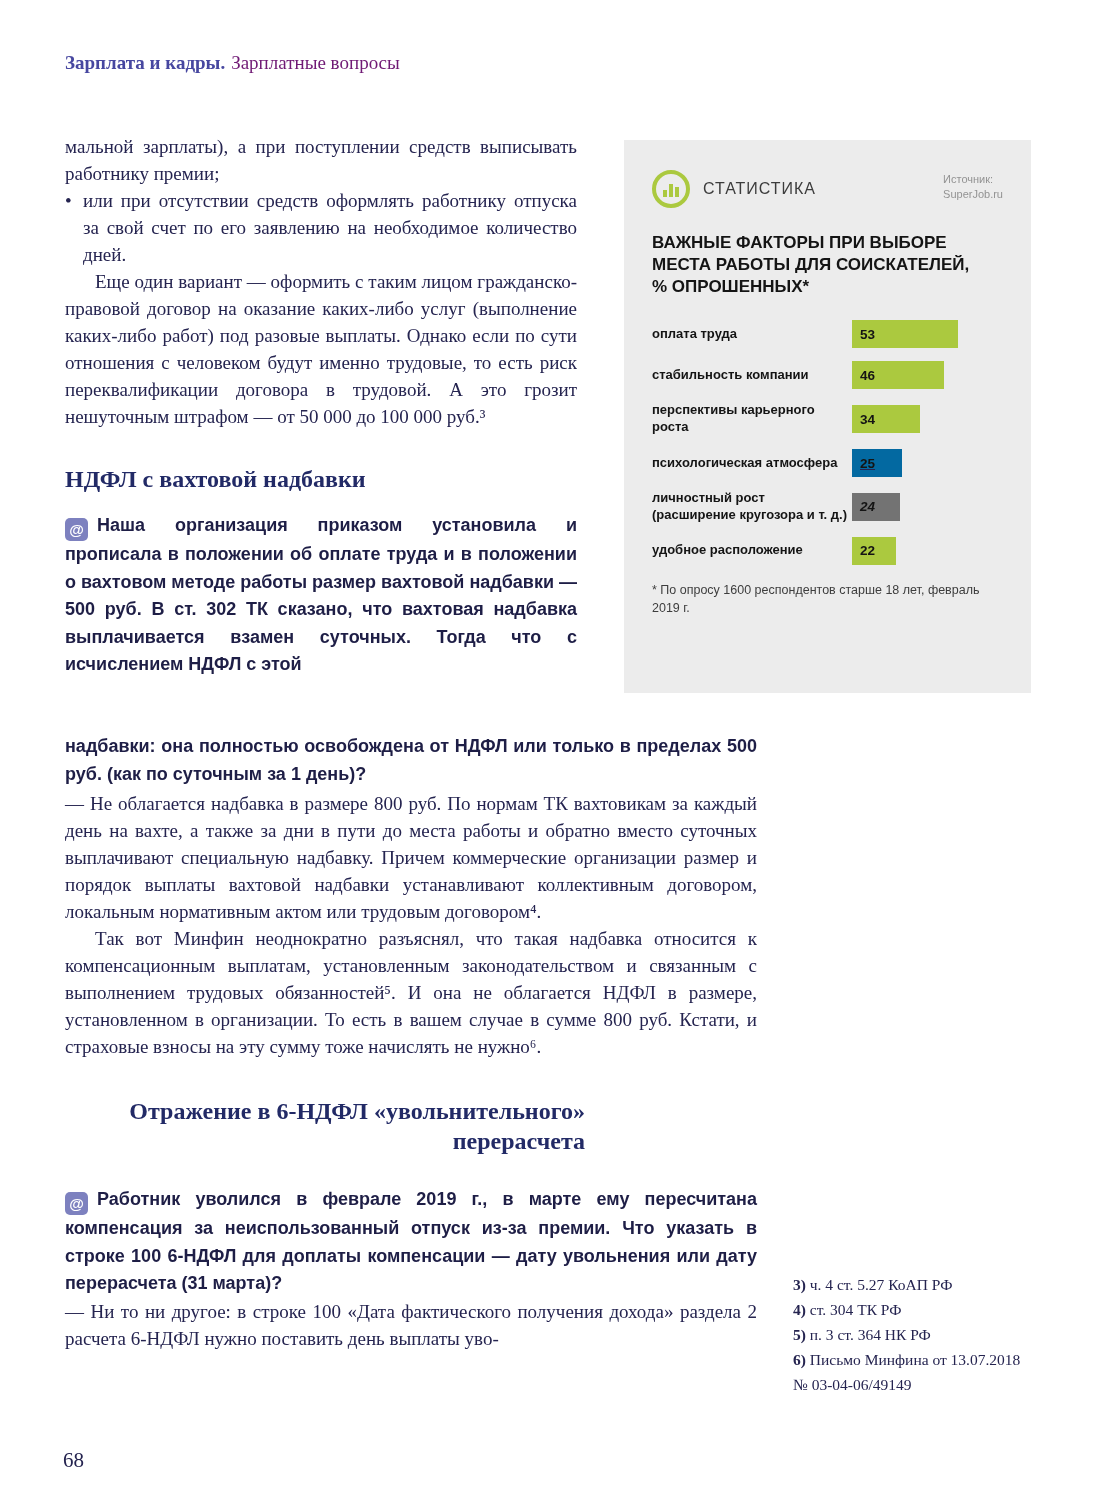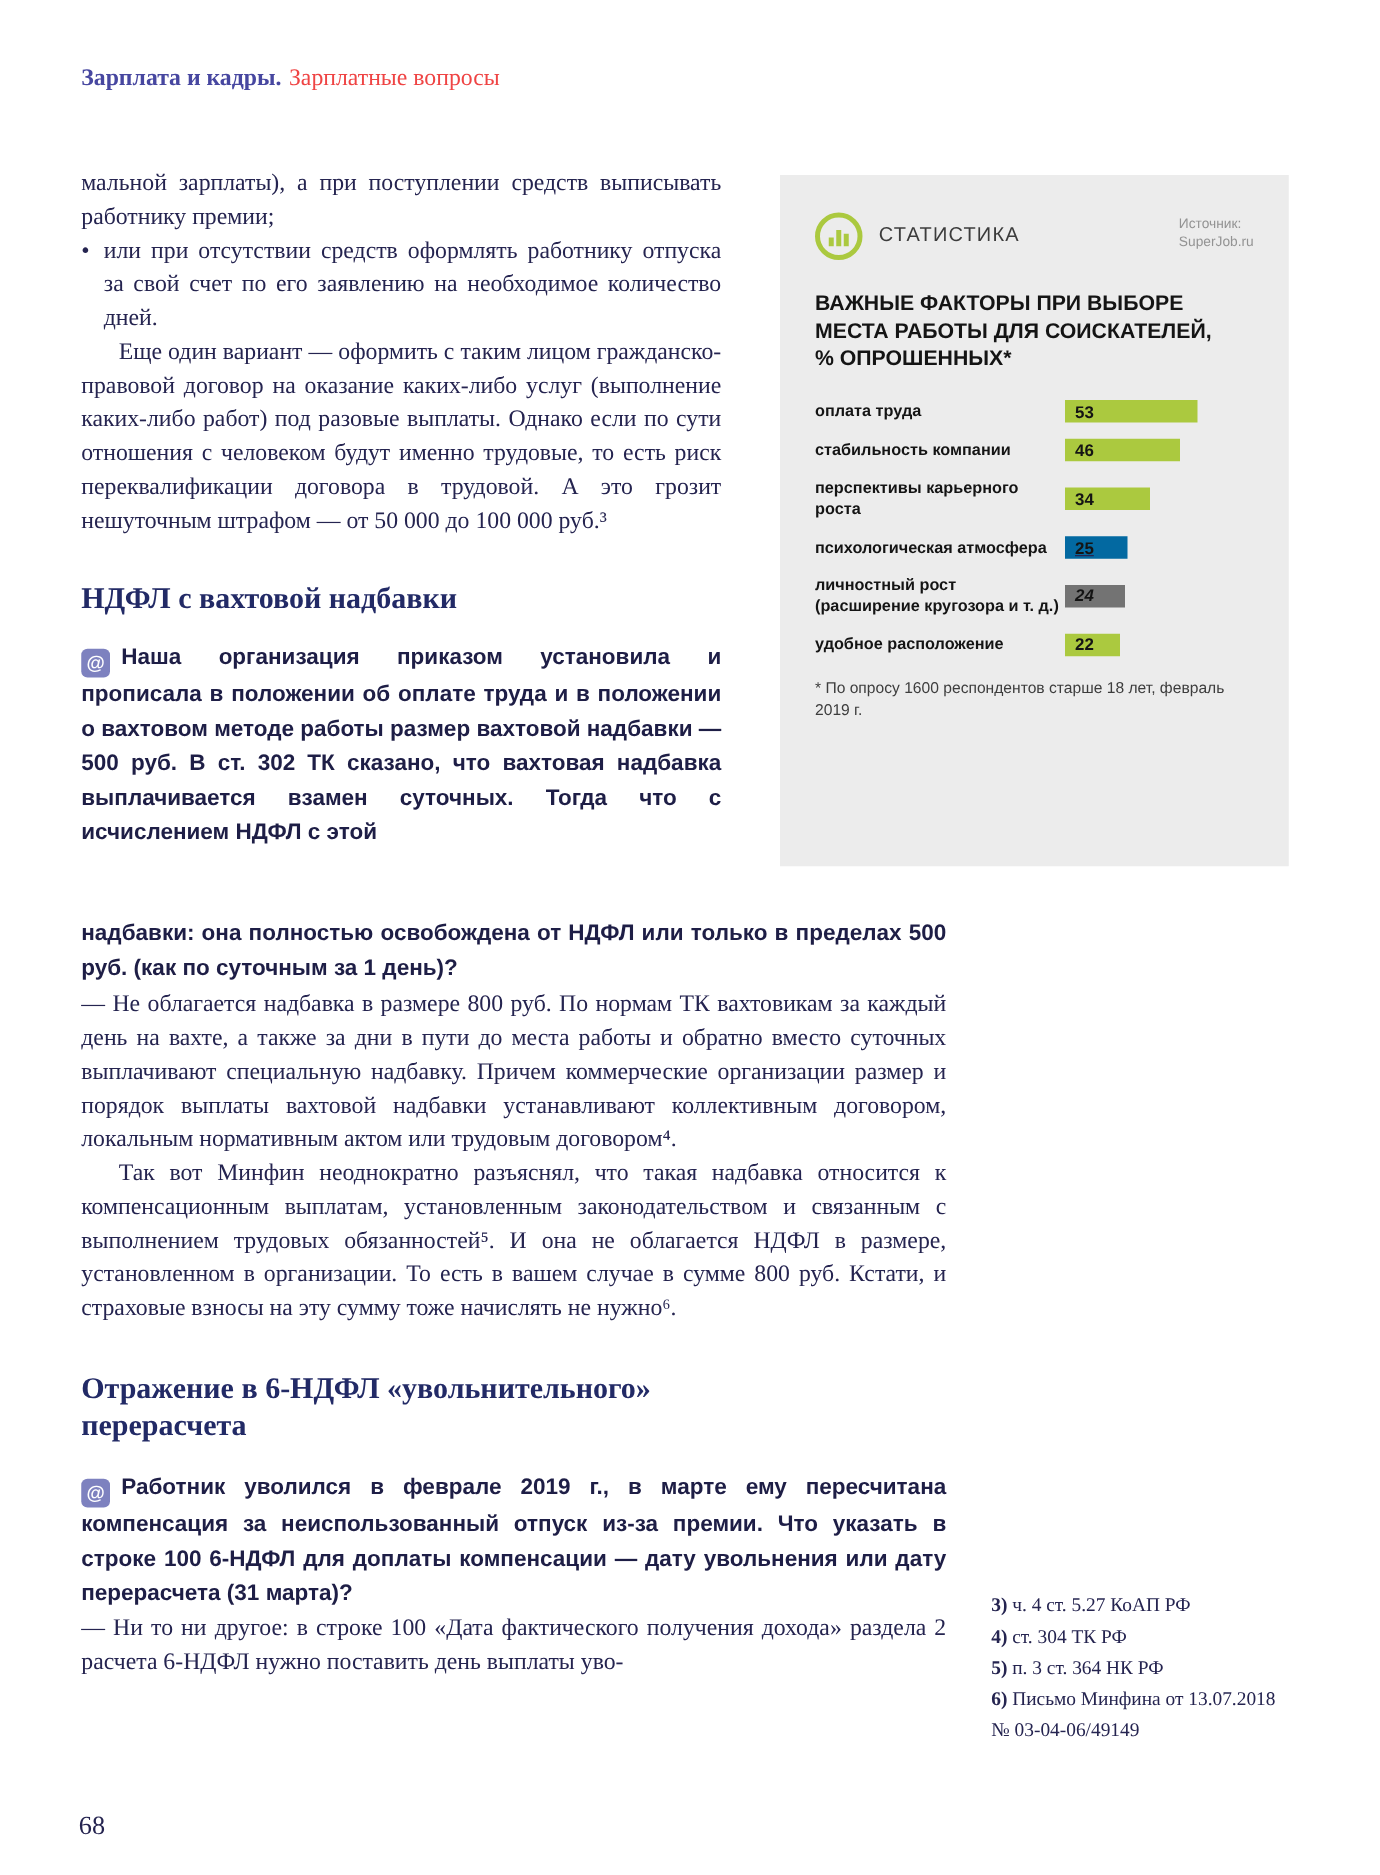--- a/index.html
+++ b/index.html
@@ -8,37 +8,37 @@
     width:1104px; height:1500px;
     font-family:"Liberation Serif", serif;
     color:#252450;
     position:relative;
   }
   .page { position:relative; width:1104px; height:1500px; overflow:hidden; background:#ffffff; }
 
   
   .runhead { position:absolute; left:65px; top:52px; font-size:19px; }
   .rh-strong { font-weight:bold; color:#4747a0; }
-  .rh-sub { font-weight:normal; color:#ef4444; margin-left:6px; }
+  .rh-sub { font-weight:normal; color:#701a75; margin-left:6px; }
 
   
   .col-narrow { position:absolute; left:65px; top:133px; width:512px; }
   .col-full   { position:absolute; left:65px; top:733px; width:692px; }
 
   .body-p { font-size:19px; line-height:27px; text-align:justify; color:#252450; }
   .body-p.indent { text-indent:30px; }
   .bullet { position:relative; padding-left:18px; }
   .bullet-dot { position:absolute; left:0; top:0; }
 
   .h1 {
     font-family:"Liberation Serif", serif;
     font-weight:bold; font-size:24px; line-height:30px;
     color:#222a66; margin:34px 0 18px 0;
   }
-  .h2w { width:520px; margin-top:36px; margin-bottom:20px; }
+  .h2w { width:520px; margin-top:36px; margin-bottom:30px;text-align:right; }
 
   .question {
     font-family:"Liberation Sans", sans-serif;
     font-weight:bold; font-size:18px; line-height:27.5px;
     color:#1e1e46; text-align:justify;
   }
   .qcont { margin-bottom:2px; }
   .at {
     display:inline-block; width:23px; height:23px;
     background:#7d81bf; color:#ffffff; border-radius:5px;
@@ -64,21 +64,21 @@
   .stat-icon i:nth-child(1){ height:7px; }
   .stat-icon i:nth-child(2){ height:13px; }
   .stat-icon i:nth-child(3){ height:10px; }
   .stat-label { margin-left:13px; font-size:16px; letter-spacing:0.06em; color:#3c3c3c; }
   .stat-source { margin-left:auto; align-self:flex-start; padding-top:2px; font-size:11px; line-height:1.35; color:#939393; }
   .stat-title { margin-top:24px; font-weight:bold; font-size:17px; line-height:1.3; color:#141414; width:320px; }
   .stat-chart { margin-top:22px; }
   .chart-row { display:flex; align-items:center; margin-bottom:13px; }
   .chart-label { width:200px; padding-right:4px; font-weight:bold; font-size:13px; line-height:1.3; color:#141414; }
   .chart-bar-area { flex:1; }
-  .chart-bar { height:18px; display:flex; align-items:center; }
+  .chart-bar { height:28px; display:flex; align-items:center; }
   .chart-bar span { font-weight:bold; font-size:13.5px; color:#141414; padding-left:8px; }
   .stat-foot { margin-top:16px; font-size:12.5px; line-height:1.45; color:#3d3d3d; width:330px; }
 
   
   .refs { position:absolute; left:793px; top:1272px; width:240px; }
   .ref { font-size:15.5px; line-height:25px; color:#252450; }
   .ref b { font-weight:bold; }
 
   .pagenum { position:absolute; left:63px; top:1448px; font-size:21px; color:#252450; }
 </style>

